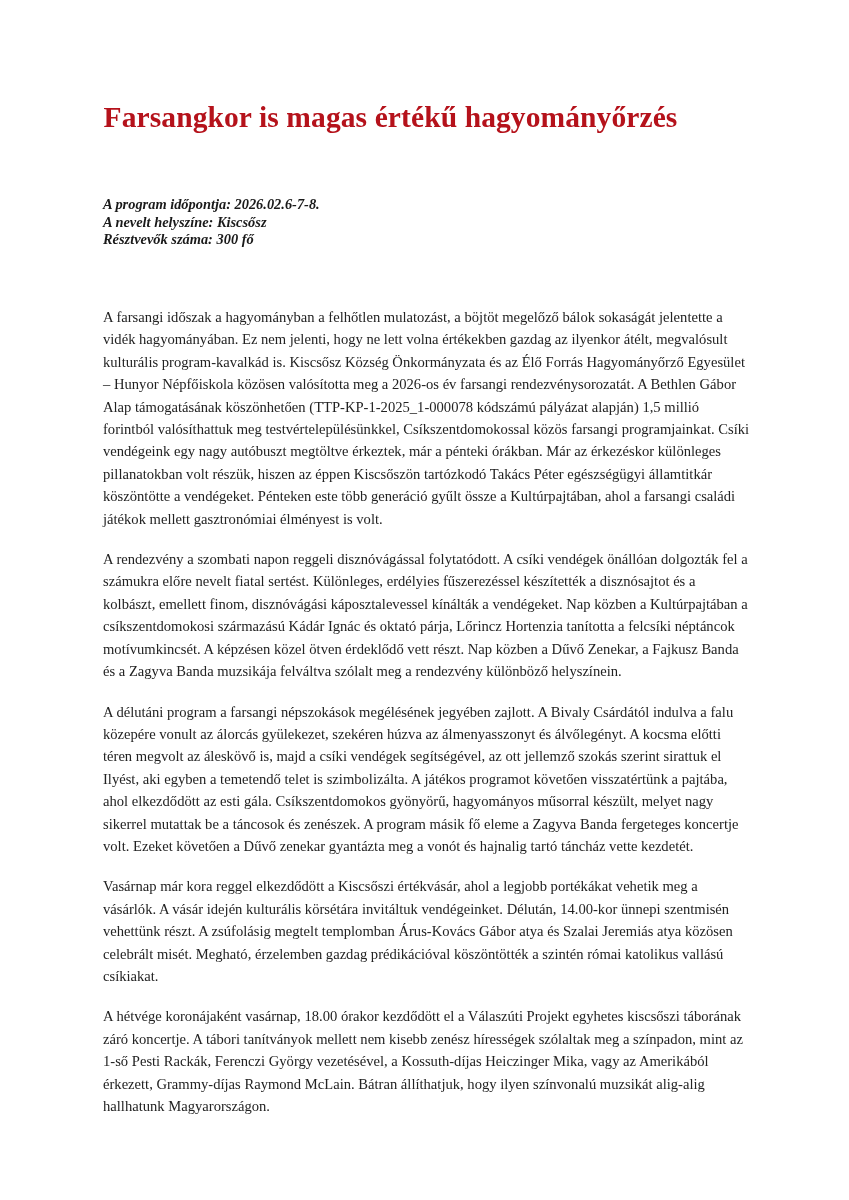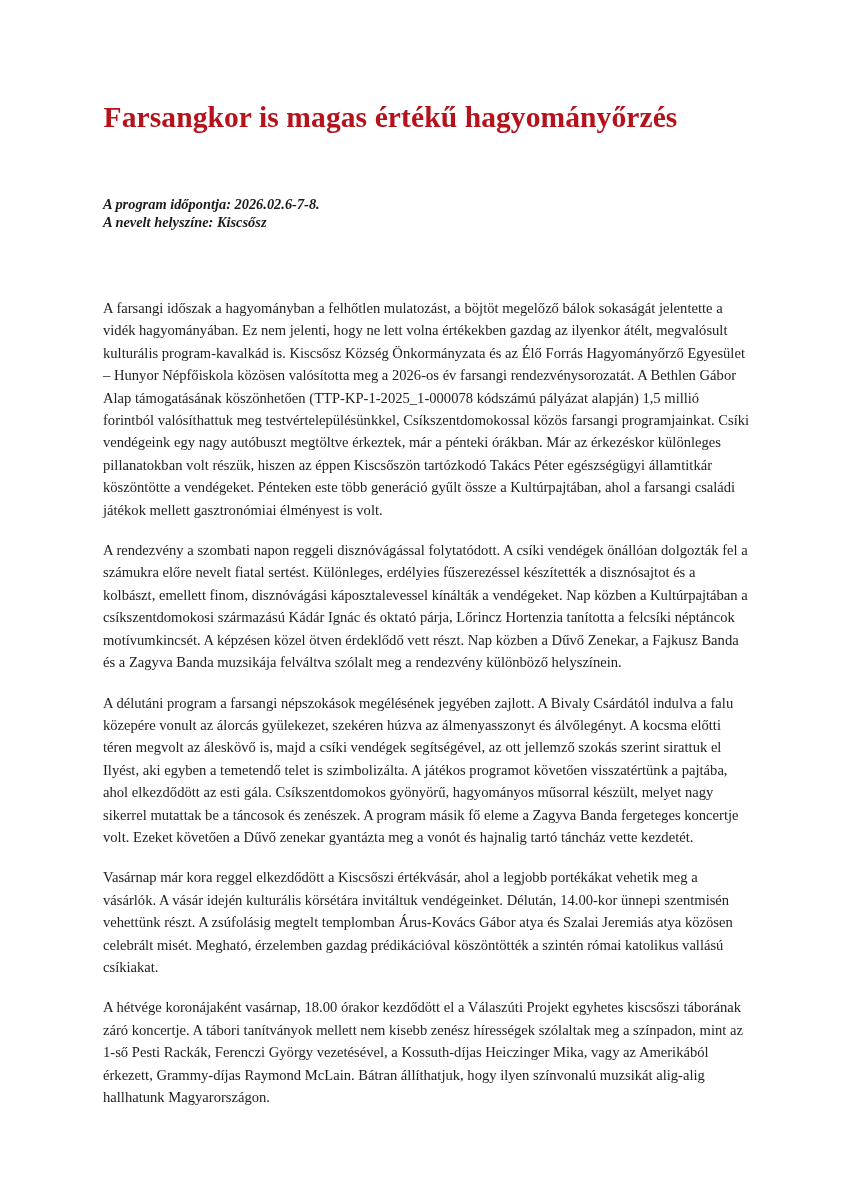--- a/index.html
+++ b/index.html
@@ -42,40 +42,41 @@
     font-style: italic;
     font-weight: bold;
     line-height: 17.5px;
     color: #1a1a1a;
     margin-top: 20px;
   }
   .meta div { margin: 0; }
   .body {
     position: absolute;
     left: 0;
-    top: 297px;
+    top: 306px;
     width: 648px;
     font-size: 14.6px;
     line-height: 22.4px;
     color: #222222;
   }
   .body p {
     margin: 0 0 18px 0;
     text-align: left;
   }
 </style>
 </head>
 <body>
 
 <div class="page">
   <h1 class="title">Farsangkor is magas értékű hagyományőrzés</h1>
 
   <div class="meta">
     <div>A program időpontja: 2026.02.6-7-8.</div>
     <div>A nevelt helyszíne: Kiscsősz</div>
+    <div>Résztvevők száma: 300 fő</div>
   </div>
 
   <div class="body">
     <p>A farsangi időszak a hagyományban a felhőtlen mulatozást, a böjtöt megelőző bálok sokaságát jelentette a vidék hagyományában. Ez nem jelenti, hogy ne lett volna értékekben gazdag az ilyenkor átélt, megvalósult kulturális program-kavalkád is. Kiscsősz Község Önkormányzata és az Élő Forrás Hagyományőrző Egyesület – Hunyor Népfőiskola közösen valósította meg a 2026-os év farsangi rendezvénysorozatát. A Bethlen Gábor Alap támogatásának köszönhetően (TTP-KP-1-2025_1-000078 kódszámú pályázat alapján) 1,5 millió forintból valósíthattuk meg testvértelepülésünkkel, Csíkszentdomokossal közös farsangi programjainkat. Csíki vendégeink egy nagy autóbuszt megtöltve érkeztek, már a pénteki órákban. Már az érkezéskor különleges pillanatokban volt részük, hiszen az éppen Kiscsőszön tartózkodó Takács Péter egészségügyi államtitkár köszöntötte a vendégeket. Pénteken este több generáció gyűlt össze a Kultúrpajtában, ahol a farsangi családi játékok mellett gasztronómiai élményest is volt.</p>
     <p>A rendezvény a szombati napon reggeli disznóvágással folytatódott. A csíki vendégek önállóan dolgozták fel a számukra előre nevelt fiatal sertést. Különleges, erdélyies fűszerezéssel készítették a disznósajtot és a kolbászt, emellett finom, disznóvágási káposztalevessel kínálták a vendégeket. Nap közben a Kultúrpajtában a csíkszentdomokosi származású Kádár Ignác és oktató párja, Lőrincz Hortenzia tanította a felcsíki néptáncok motívumkincsét. A képzésen közel ötven érdeklődő vett részt. Nap közben a Dűvő Zenekar, a Fajkusz Banda és a Zagyva Banda muzsikája felváltva szólalt meg a rendezvény különböző helyszínein.</p>
     <p>A délutáni program a farsangi népszokások megélésének jegyében zajlott. A Bivaly Csárdától indulva a falu közepére vonult az álorcás gyülekezet, szekéren húzva az álmenyasszonyt és álvőlegényt. A kocsma előtti téren megvolt az áleskövő is, majd a csíki vendégek segítségével, az ott jellemző szokás szerint sirattuk el Ilyést, aki egyben a temetendő telet is szimbolizálta. A játékos programot követően visszatértünk a pajtába, ahol elkezdődött az esti gála. Csíkszentdomokos gyönyörű, hagyományos műsorral készült, melyet nagy sikerrel mutattak be a táncosok és zenészek. A program másik fő eleme a Zagyva Banda fergeteges koncertje volt. Ezeket követően a Dűvő zenekar gyantázta meg a vonót és hajnalig tartó táncház vette kezdetét.</p>
     <p>Vasárnap már kora reggel elkezdődött a Kiscsőszi értékvásár, ahol a legjobb portékákat vehetik meg a vásárlók. A vásár idején kulturális körsétára invitáltuk vendégeinket. Délután, 14.00-kor ünnepi szentmisén vehettünk részt. A zsúfolásig megtelt templomban Árus-Kovács Gábor atya és Szalai Jeremiás atya közösen celebrált misét. Megható, érzelemben gazdag prédikációval köszöntötték a szintén római katolikus vallású csíkiakat.</p>
     <p>A hétvége koronájaként vasárnap, 18.00 órakor kezdődött el a Válaszúti Projekt egyhetes kiscsőszi táborának záró koncertje. A tábori tanítványok mellett nem kisebb zenész hírességek szólaltak meg a színpadon, mint az 1-ső Pesti Rackák, Ferenczi György vezetésével, a Kossuth-díjas Heiczinger Mika, vagy az Amerikából érkezett, Grammy-díjas Raymond McLain. Bátran állíthatjuk, hogy ilyen színvonalú muzsikát alig-alig hallhatunk Magyarországon.</p>
   </div>
 </div>

